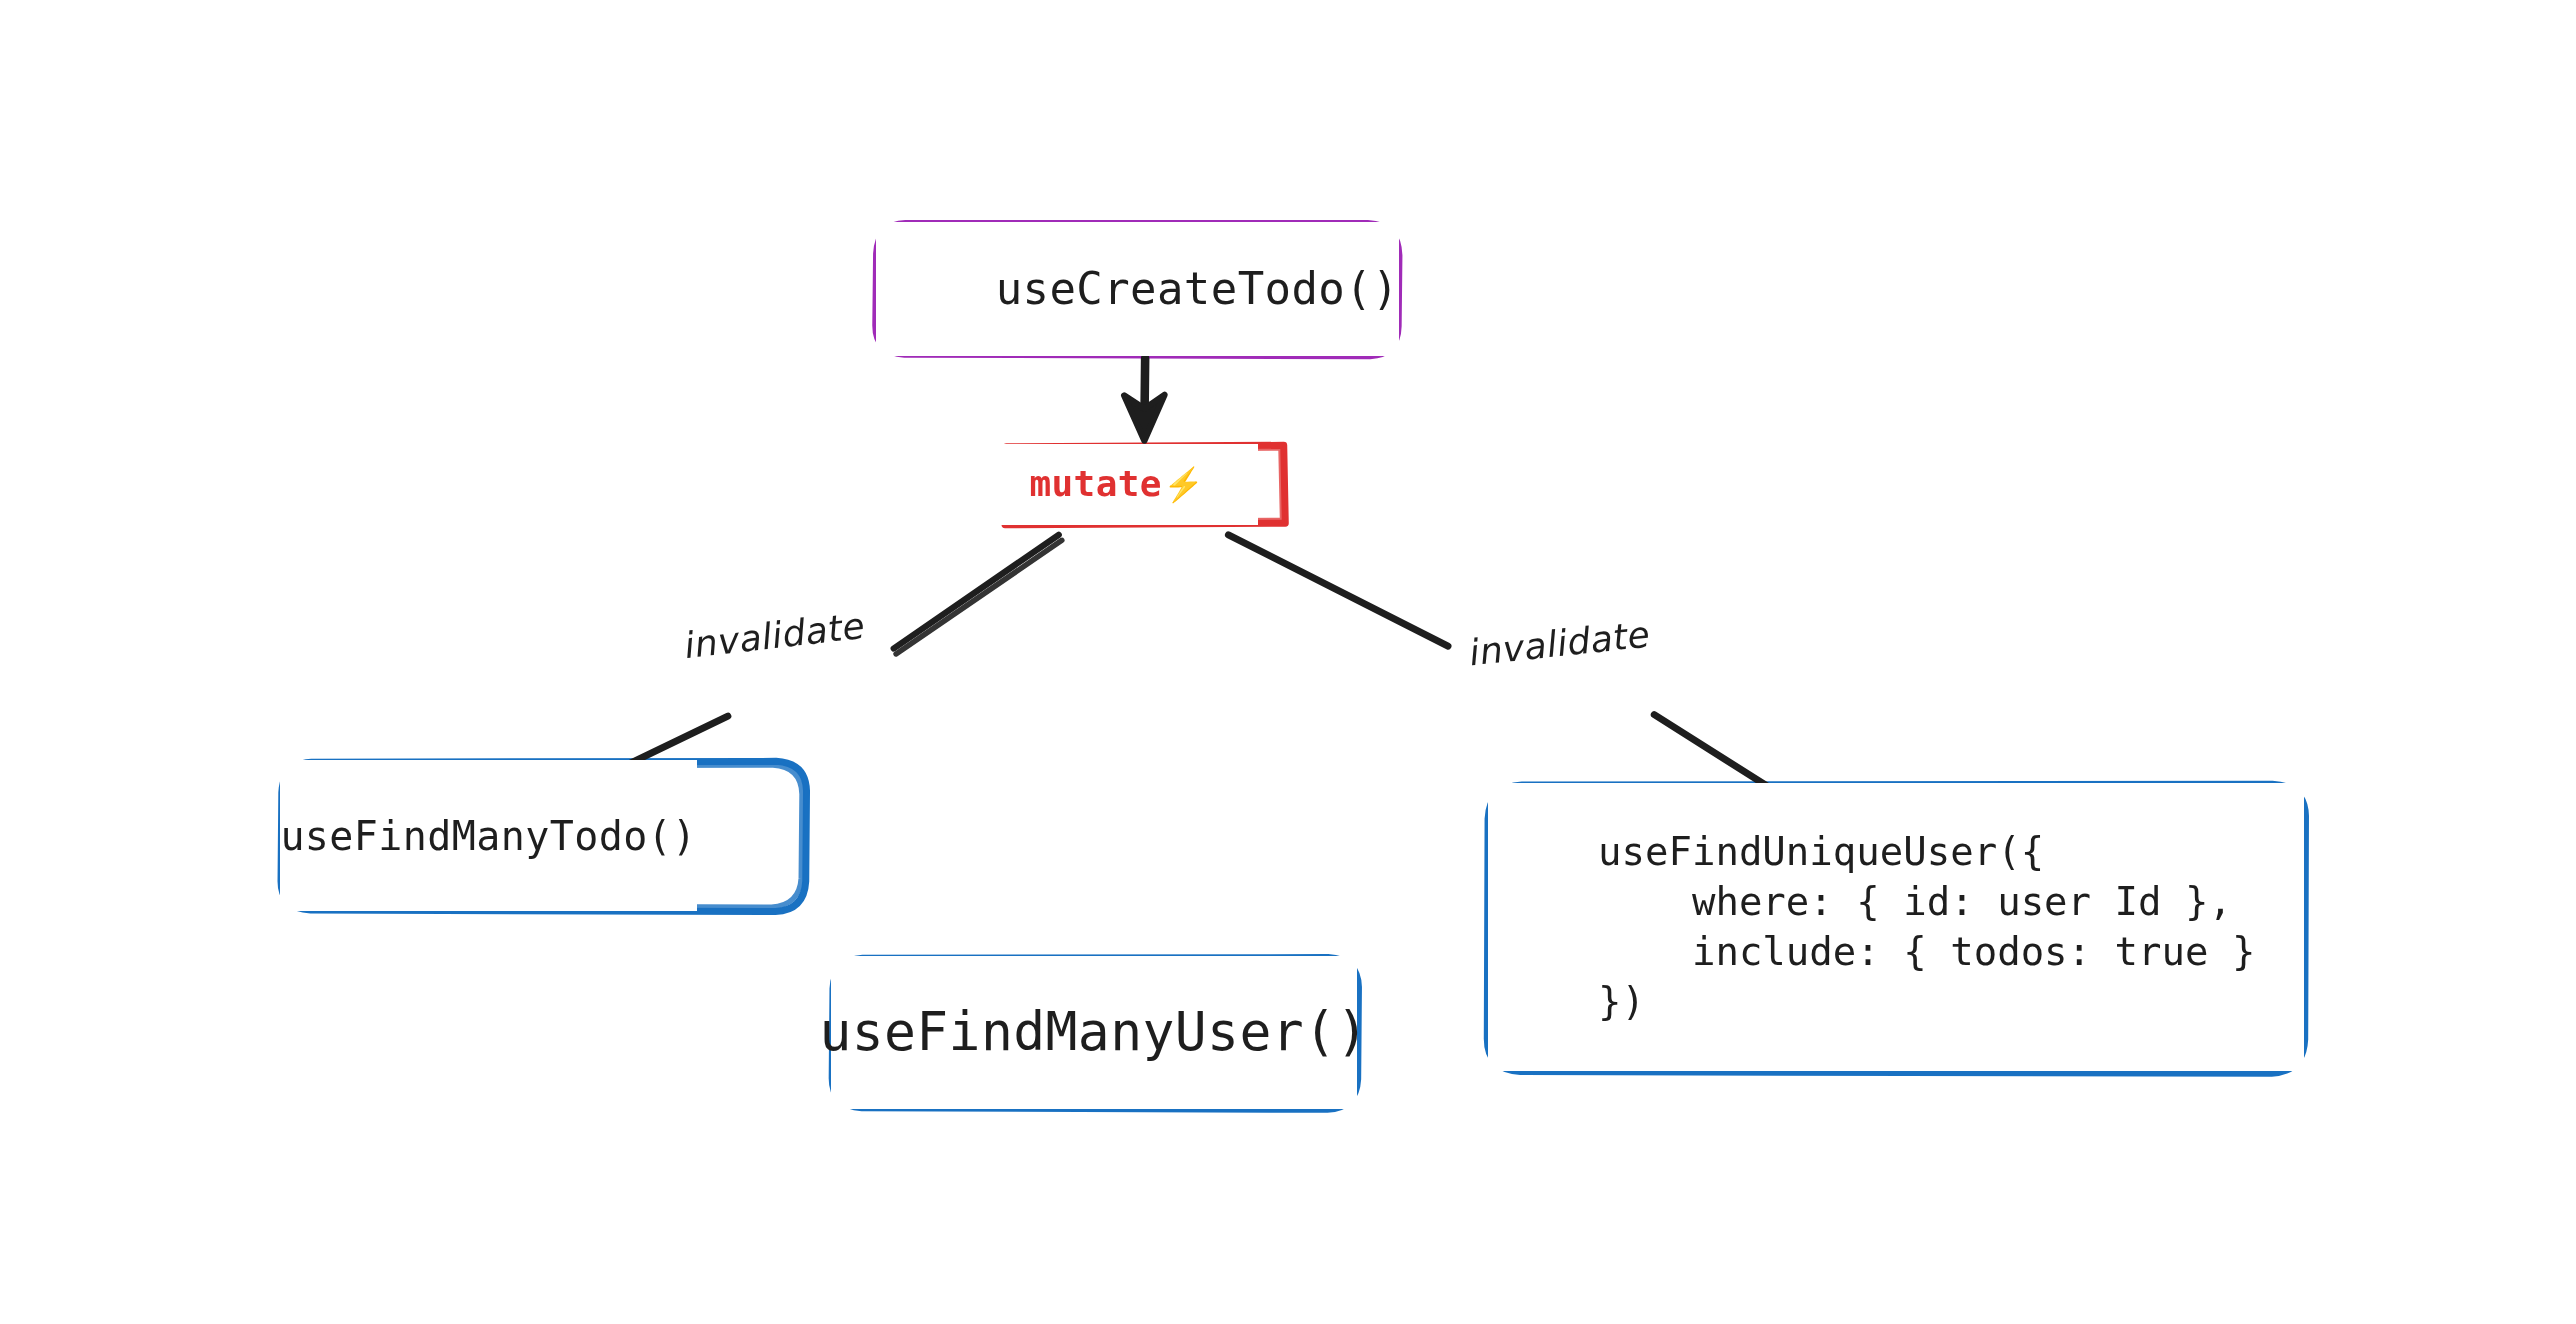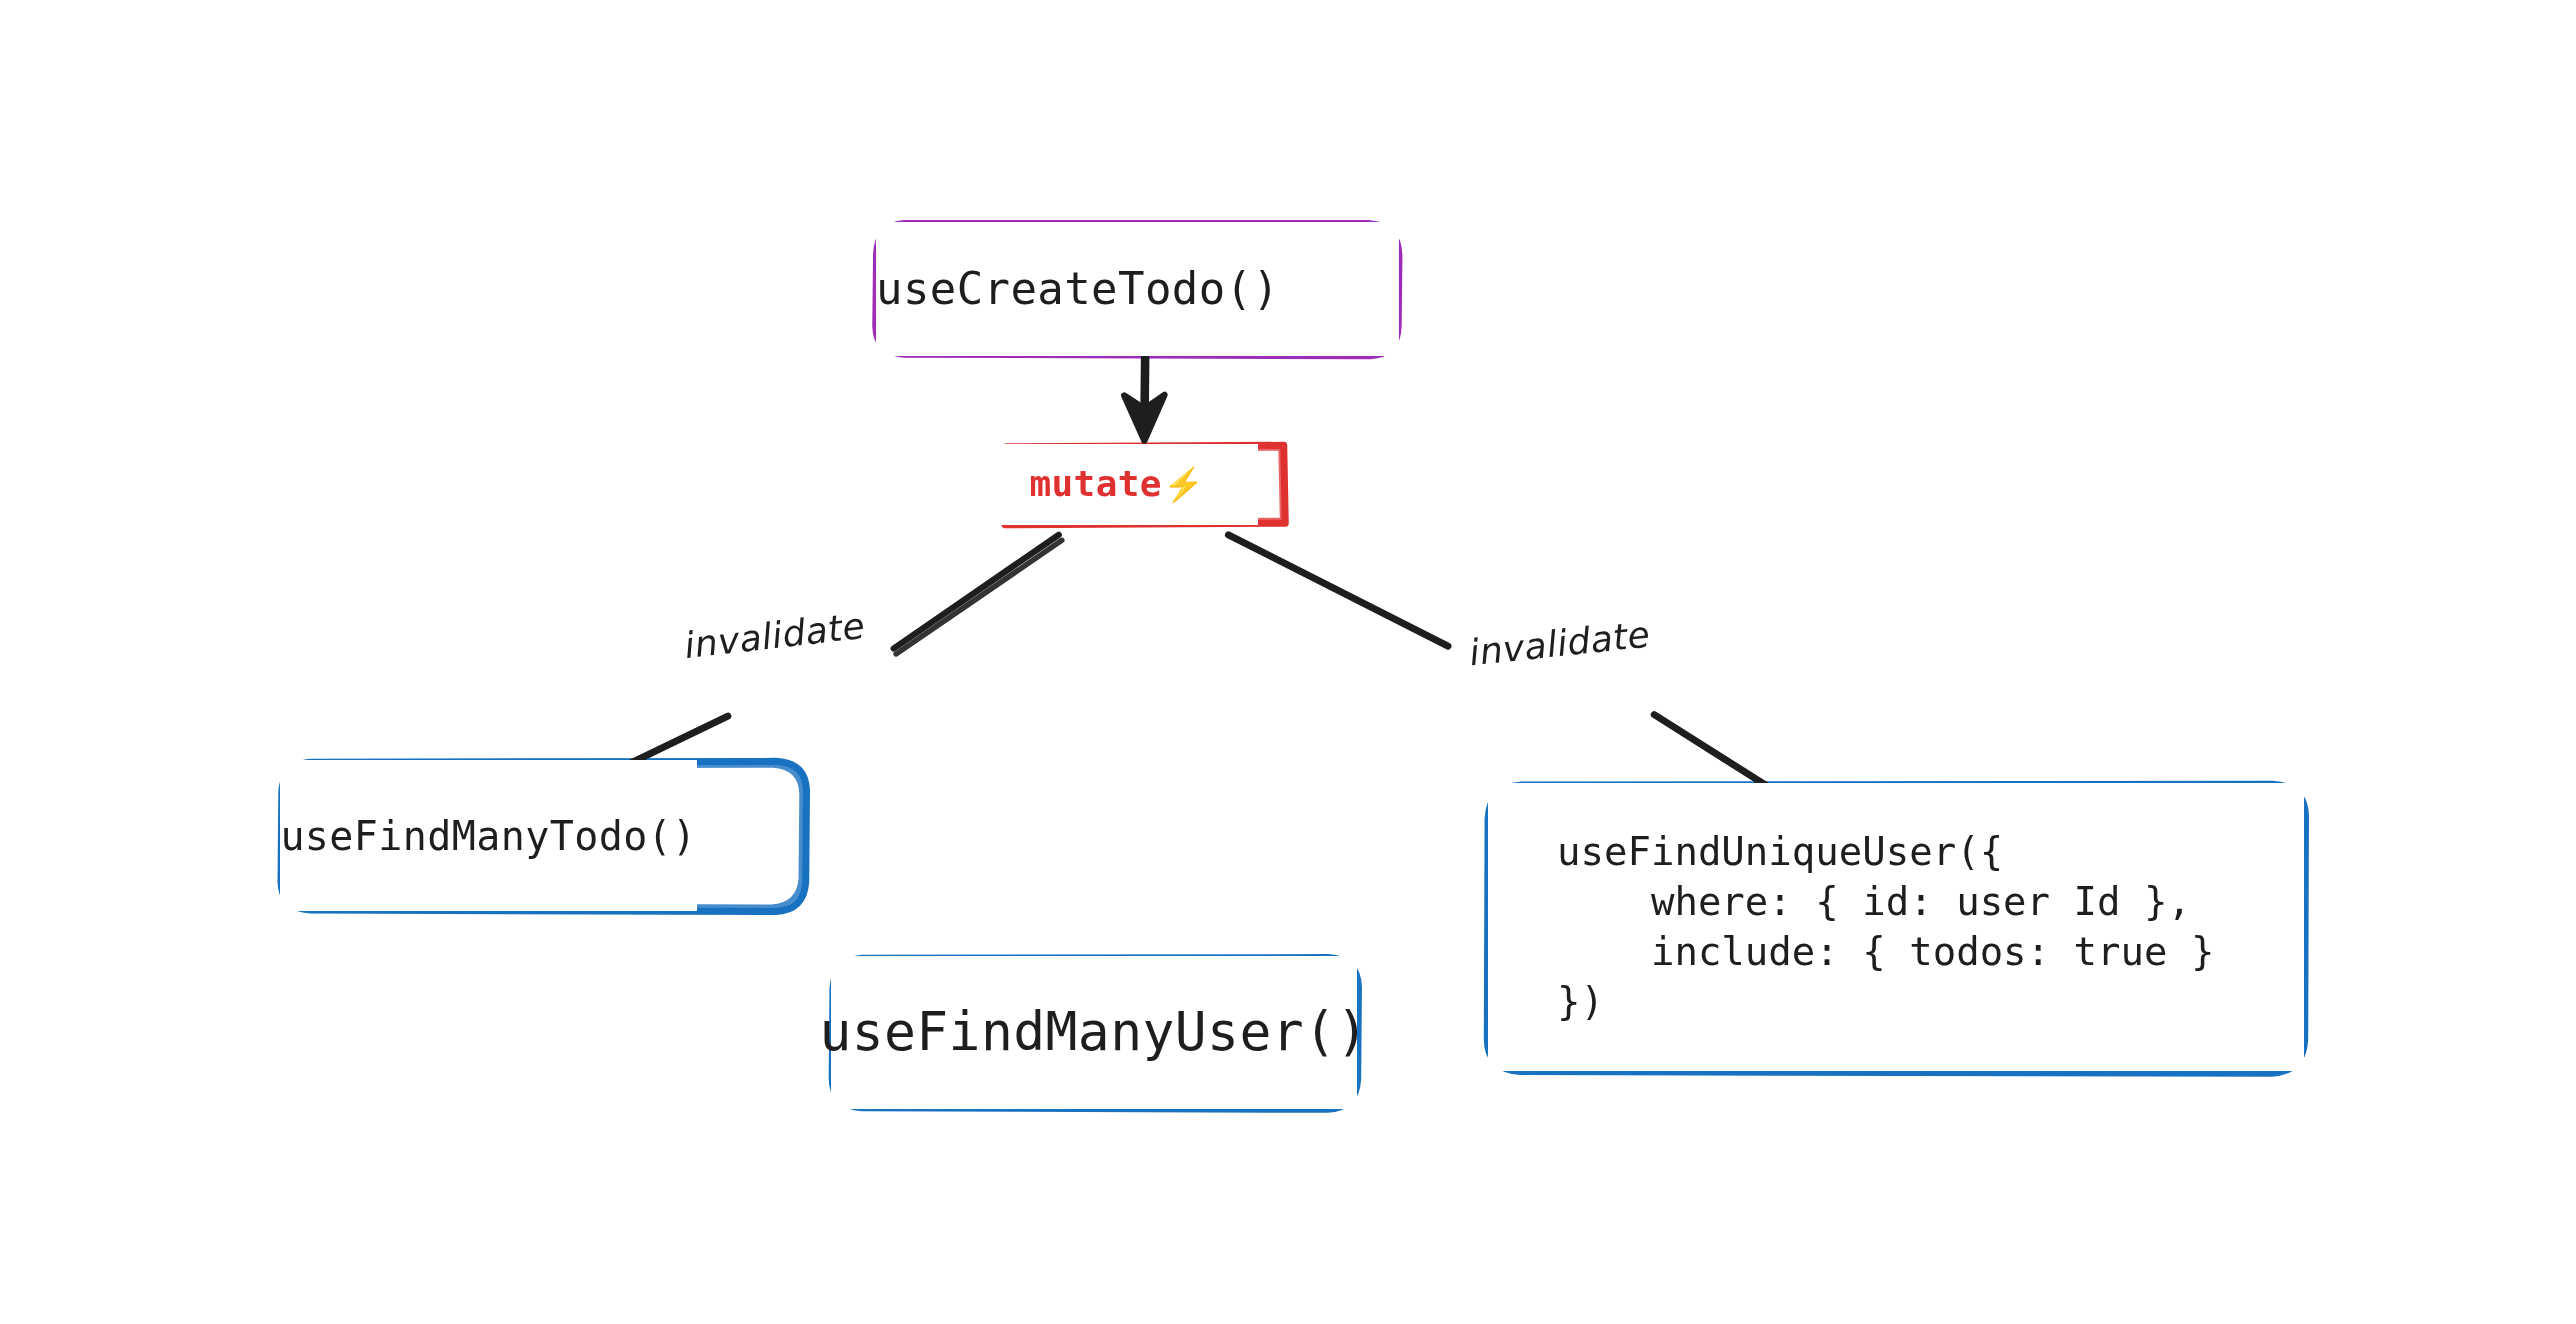--- a/index.html
+++ b/index.html
@@ -38,21 +38,21 @@
     white-space: pre;
     line-height: 1.45;
   }
 
   
   #node-use-create-todo {
     left: 876px;
     top: 222px;
     width: 523px;
     height: 134px;
-    justify-content: flex-start;
+    justify-content: flex-end;
   }
   #node-use-create-todo .node-label {
     font-size: 44px;
     letter-spacing: 0.4px;
   }
 
   
   #node-mutate {
     left: 976px;
     top: 444px;
@@ -97,21 +97,21 @@
     font-size: 53px;
     letter-spacing: 0.4px;
   }
 
   
   #node-use-find-unique-user {
     left: 1488px;
     top: 783px;
     width: 816px;
     height: 288px;
-    padding-left: 69px;
+    padding-left: 110px;
     justify-content: flex-start;
   }
   #node-use-find-unique-user .node-label {
     font-size: 39px;
     line-height: 1.28;
     letter-spacing: 0px;
   }
 
   
   .edge-label {

